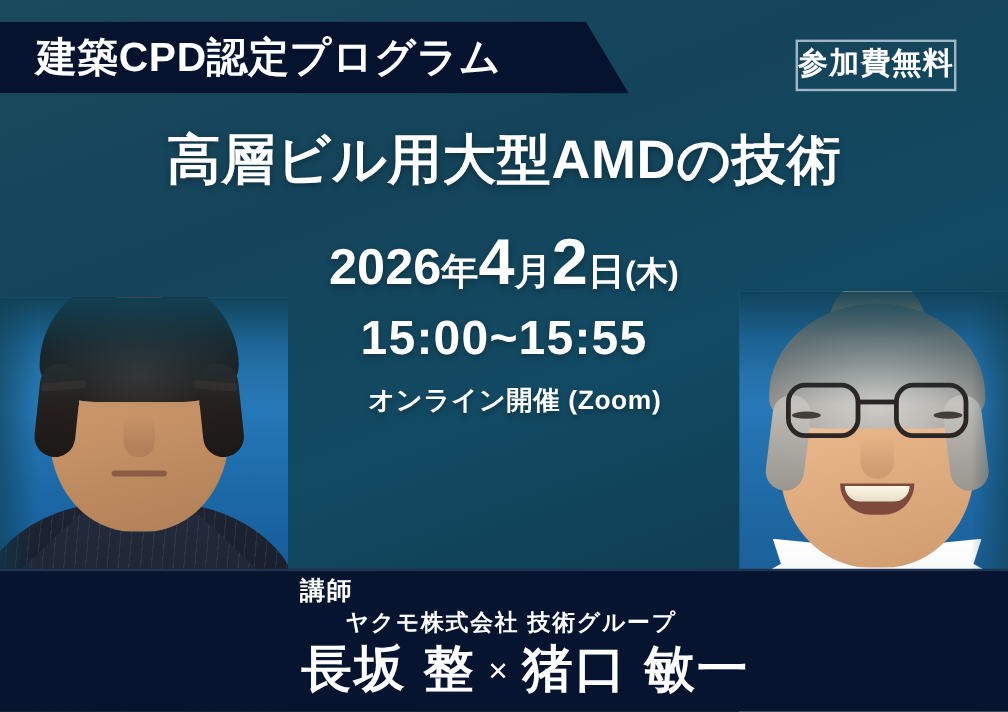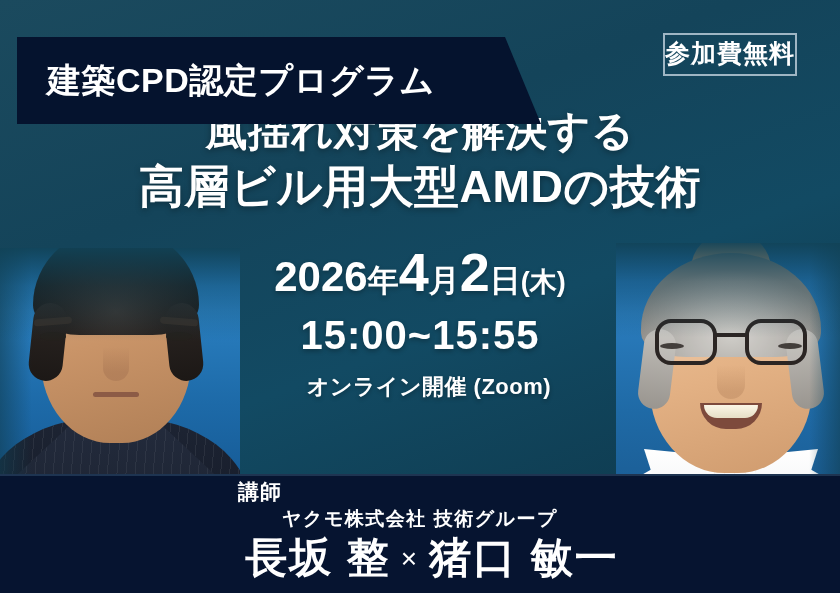--- a/index.html
+++ b/index.html
@@ -351,28 +351,27 @@
   }
   .bottom-band::before { 
     content:"";
     position:absolute; left:0; right:0; top:0; height:2px;
     background: rgba(120,170,200,.22);
   }
 
   
   .header-band {
     position: absolute;
-    left: 17px;
+    left: 0;
     top: 18px;
     width: 524px;
-    height: 87px;
+    height: 60px;
     background: #05132e;
     clip-path: polygon(0 0, 488px 0, 524px 100%, 0 100%);
     z-index: 5;
-    margin-top: 19px;
   }
   .header-title {
     position: absolute;
     left: 30px;
     top: 50%;
     transform: translateY(-50%);
     color: #ffffff;
     font-size: 34px;
     font-weight: 700;
     letter-spacing: 0.5px;
@@ -435,21 +434,21 @@
     font-size: 22px;
     font-weight: 700;
     letter-spacing: 0.5px;
     text-shadow: 0 2px 4px rgba(0,0,0,.3);
     padding-left: 18px;
   }
 
   
   .speaker-block {
     position: absolute;
-    left: 0; right: 0;
+    left: 12px; right: 0;
     top: 474px;
     z-index: 7;
     color: #ffffff;
     text-align: center;
   }
   .speaker-head {
     position: relative;
     height: 34px;
   }
   .speaker-label {
@@ -535,21 +534,20 @@
   </div>
 
   <div class="bottom-band"></div>
 
   <div class="header-band">
     <div class="header-title">建築CPD認定プログラム</div>
   </div>
   <div class="free-badge">参加費無料</div>
 
   <div class="content">
-    <div class="title-line l1">風揺れ対策を解決する</div>
     <div class="title-line l2">高層ビル用大型AMDの技術</div>
 
     <div class="date-row">
       <span class="num-sm">2026</span><span class="unit">年</span><span class="num-lg">4</span><span class="unit">月</span><span class="num-lg">2</span><span class="unit">日</span><span class="dow">(木)</span>
     </div>
 
     <div class="time-row">15:00~15:55</div>
 
     <div class="venue-row">オンライン開催 (Zoom)</div>
   </div>

